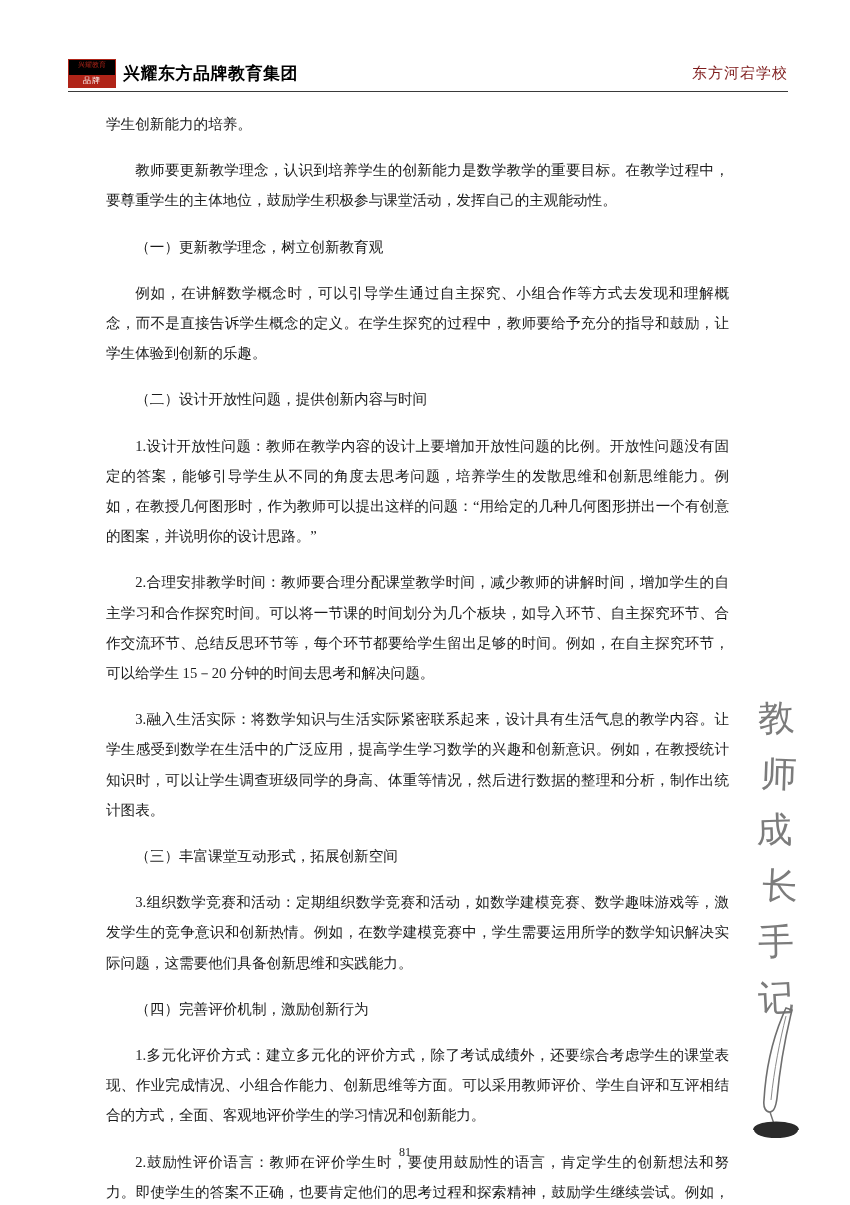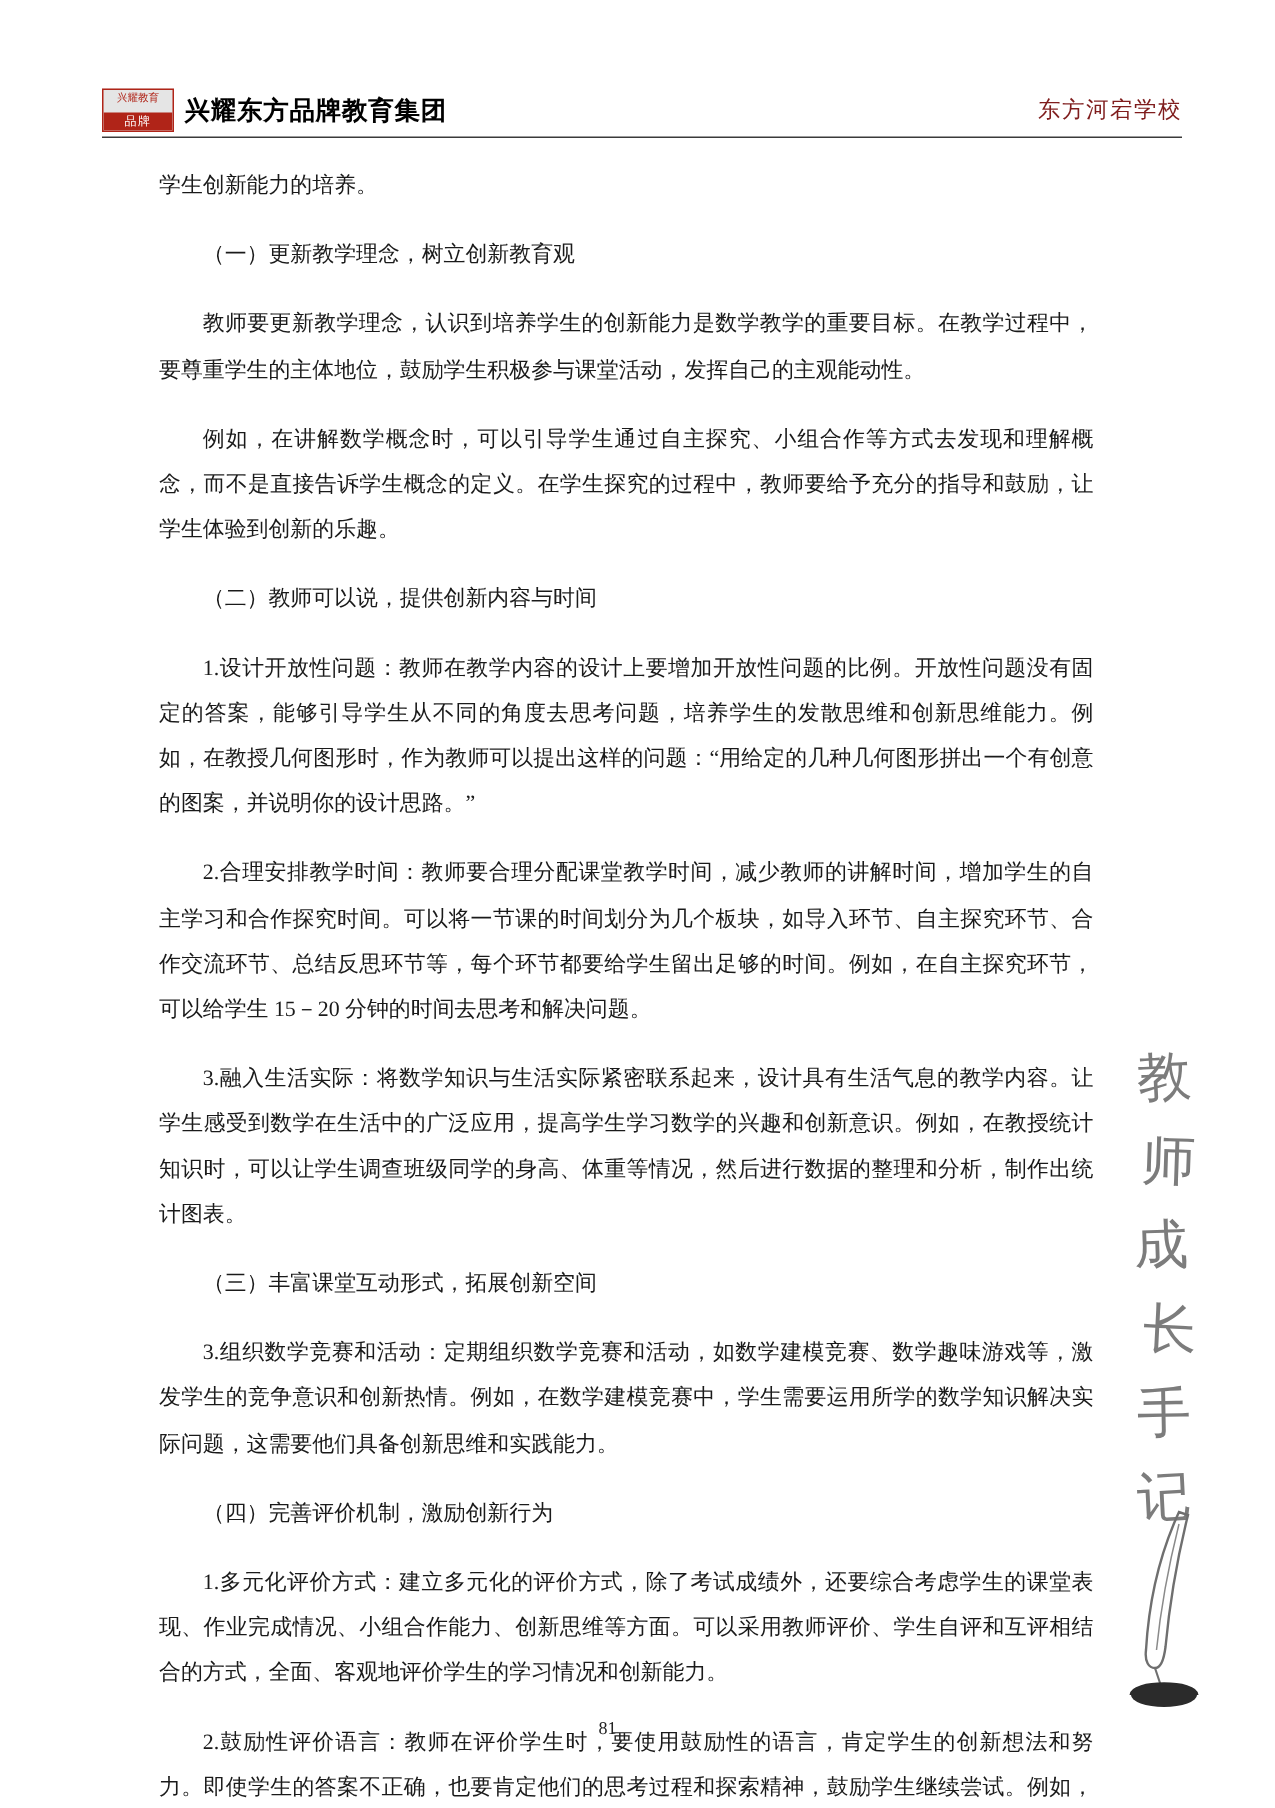--- a/index.html
+++ b/index.html
@@ -34,21 +34,21 @@
     justify-content: space-between;
   }
   .brand {
     display: flex;
     align-items: center;
     gap: 7px;
   }
   .brand-seal {
     width: 48px;
     height: 29px;
-    background: #e5e5e5;
+    background: #000000;
     border: 1px solid #b02418;
     position: relative;
     box-sizing: border-box;
     display: flex;
     flex-direction: column;
     justify-content: flex-end;
     align-items: center;
     overflow: hidden;
   }
   .brand-seal .seal-top {
@@ -173,24 +173,24 @@
         <div class="seal-bottom">品牌</div>
       </div>
       <div class="brand-name">兴耀东方品牌教育集团</div>
     </div>
     <div class="school-name">东方河宕学校</div>
   </div>
   <div class="header-rule"></div>
 
   <div class="content" id="doc-content">
       <p class="p-noindent">学生创新能力的培养。</p>
+      <p class="p-indent">教师要更新教学理念，认识到培养学生的创新能力是数学教学的重要目标。在教学过程中，要尊重学生的主体地位，鼓励学生积极参与课堂活动，发挥自己的主观能动性。</p>
       <p class="p-indent">（一）更新教学理念，树立创新教育观</p>
-      <p class="p-indent">教师要更新教学理念，认识到培养学生的创新能力是数学教学的重要目标。在教学过程中，要尊重学生的主体地位，鼓励学生积极参与课堂活动，发挥自己的主观能动性。</p>
       <p class="p-indent">例如，在讲解数学概念时，可以引导学生通过自主探究、小组合作等方式去发现和理解概念，而不是直接告诉学生概念的定义。在学生探究的过程中，教师要给予充分的指导和鼓励，让学生体验到创新的乐趣。</p>
-      <p class="p-indent">（二）教师可以说，提供创新内容与时间</p>
+      <p class="p-indent">（二）设计开放性问题，提供创新内容与时间</p>
       <p class="p-indent">1.设计开放性问题：教师在教学内容的设计上要增加开放性问题的比例。开放性问题没有固定的答案，能够引导学生从不同的角度去思考问题，培养学生的发散思维和创新思维能力。例如，在教授几何图形时，作为教师可以提出这样的问题：“用给定的几种几何图形拼出一个有创意的图案，并说明你的设计思路。”</p>
       <p class="p-indent">2.合理安排教学时间：教师要合理分配课堂教学时间，减少教师的讲解时间，增加学生的自主学习和合作探究时间。可以将一节课的时间划分为几个板块，如导入环节、自主探究环节、合作交流环节、总结反思环节等，每个环节都要给学生留出足够的时间。例如，在自主探究环节，可以给学生 15－20 分钟的时间去思考和解决问题。</p>
       <p class="p-indent">3.融入生活实际：将数学知识与生活实际紧密联系起来，设计具有生活气息的教学内容。让学生感受到数学在生活中的广泛应用，提高学生学习数学的兴趣和创新意识。例如，在教授统计知识时，可以让学生调查班级同学的身高、体重等情况，然后进行数据的整理和分析，制作出统计图表。</p>
       <p class="p-indent">（三）丰富课堂互动形式，拓展创新空间</p>
       <p class="p-indent">3.组织数学竞赛和活动：定期组织数学竞赛和活动，如数学建模竞赛、数学趣味游戏等，激发学生的竞争意识和创新热情。例如，在数学建模竞赛中，学生需要运用所学的数学知识解决实际问题，这需要他们具备创新思维和实践能力。</p>
       <p class="p-indent">（四）完善评价机制，激励创新行为</p>
       <p class="p-indent">1.多元化评价方式：建立多元化的评价方式，除了考试成绩外，还要综合考虑学生的课堂表现、作业完成情况、小组合作能力、创新思维等方面。可以采用教师评价、学生自评和互评相结合的方式，全面、客观地评价学生的学习情况和创新能力。</p>
       <p class="p-indent">2.鼓励性评价语言：教师在评价学生时，要使用鼓励性的语言，肯定学生的创新想法和努力。即使学生的答案不正确，也要肯定他们的思考过程和探索精神，鼓励学生继续尝试。例如，当学生提出一个独特的解题方法时，教师可以说：“你的想法很有创意，虽然这个方法目前还不太完善，但你的思维非常活跃，值得我们学习。”</p>
     </div>
 

